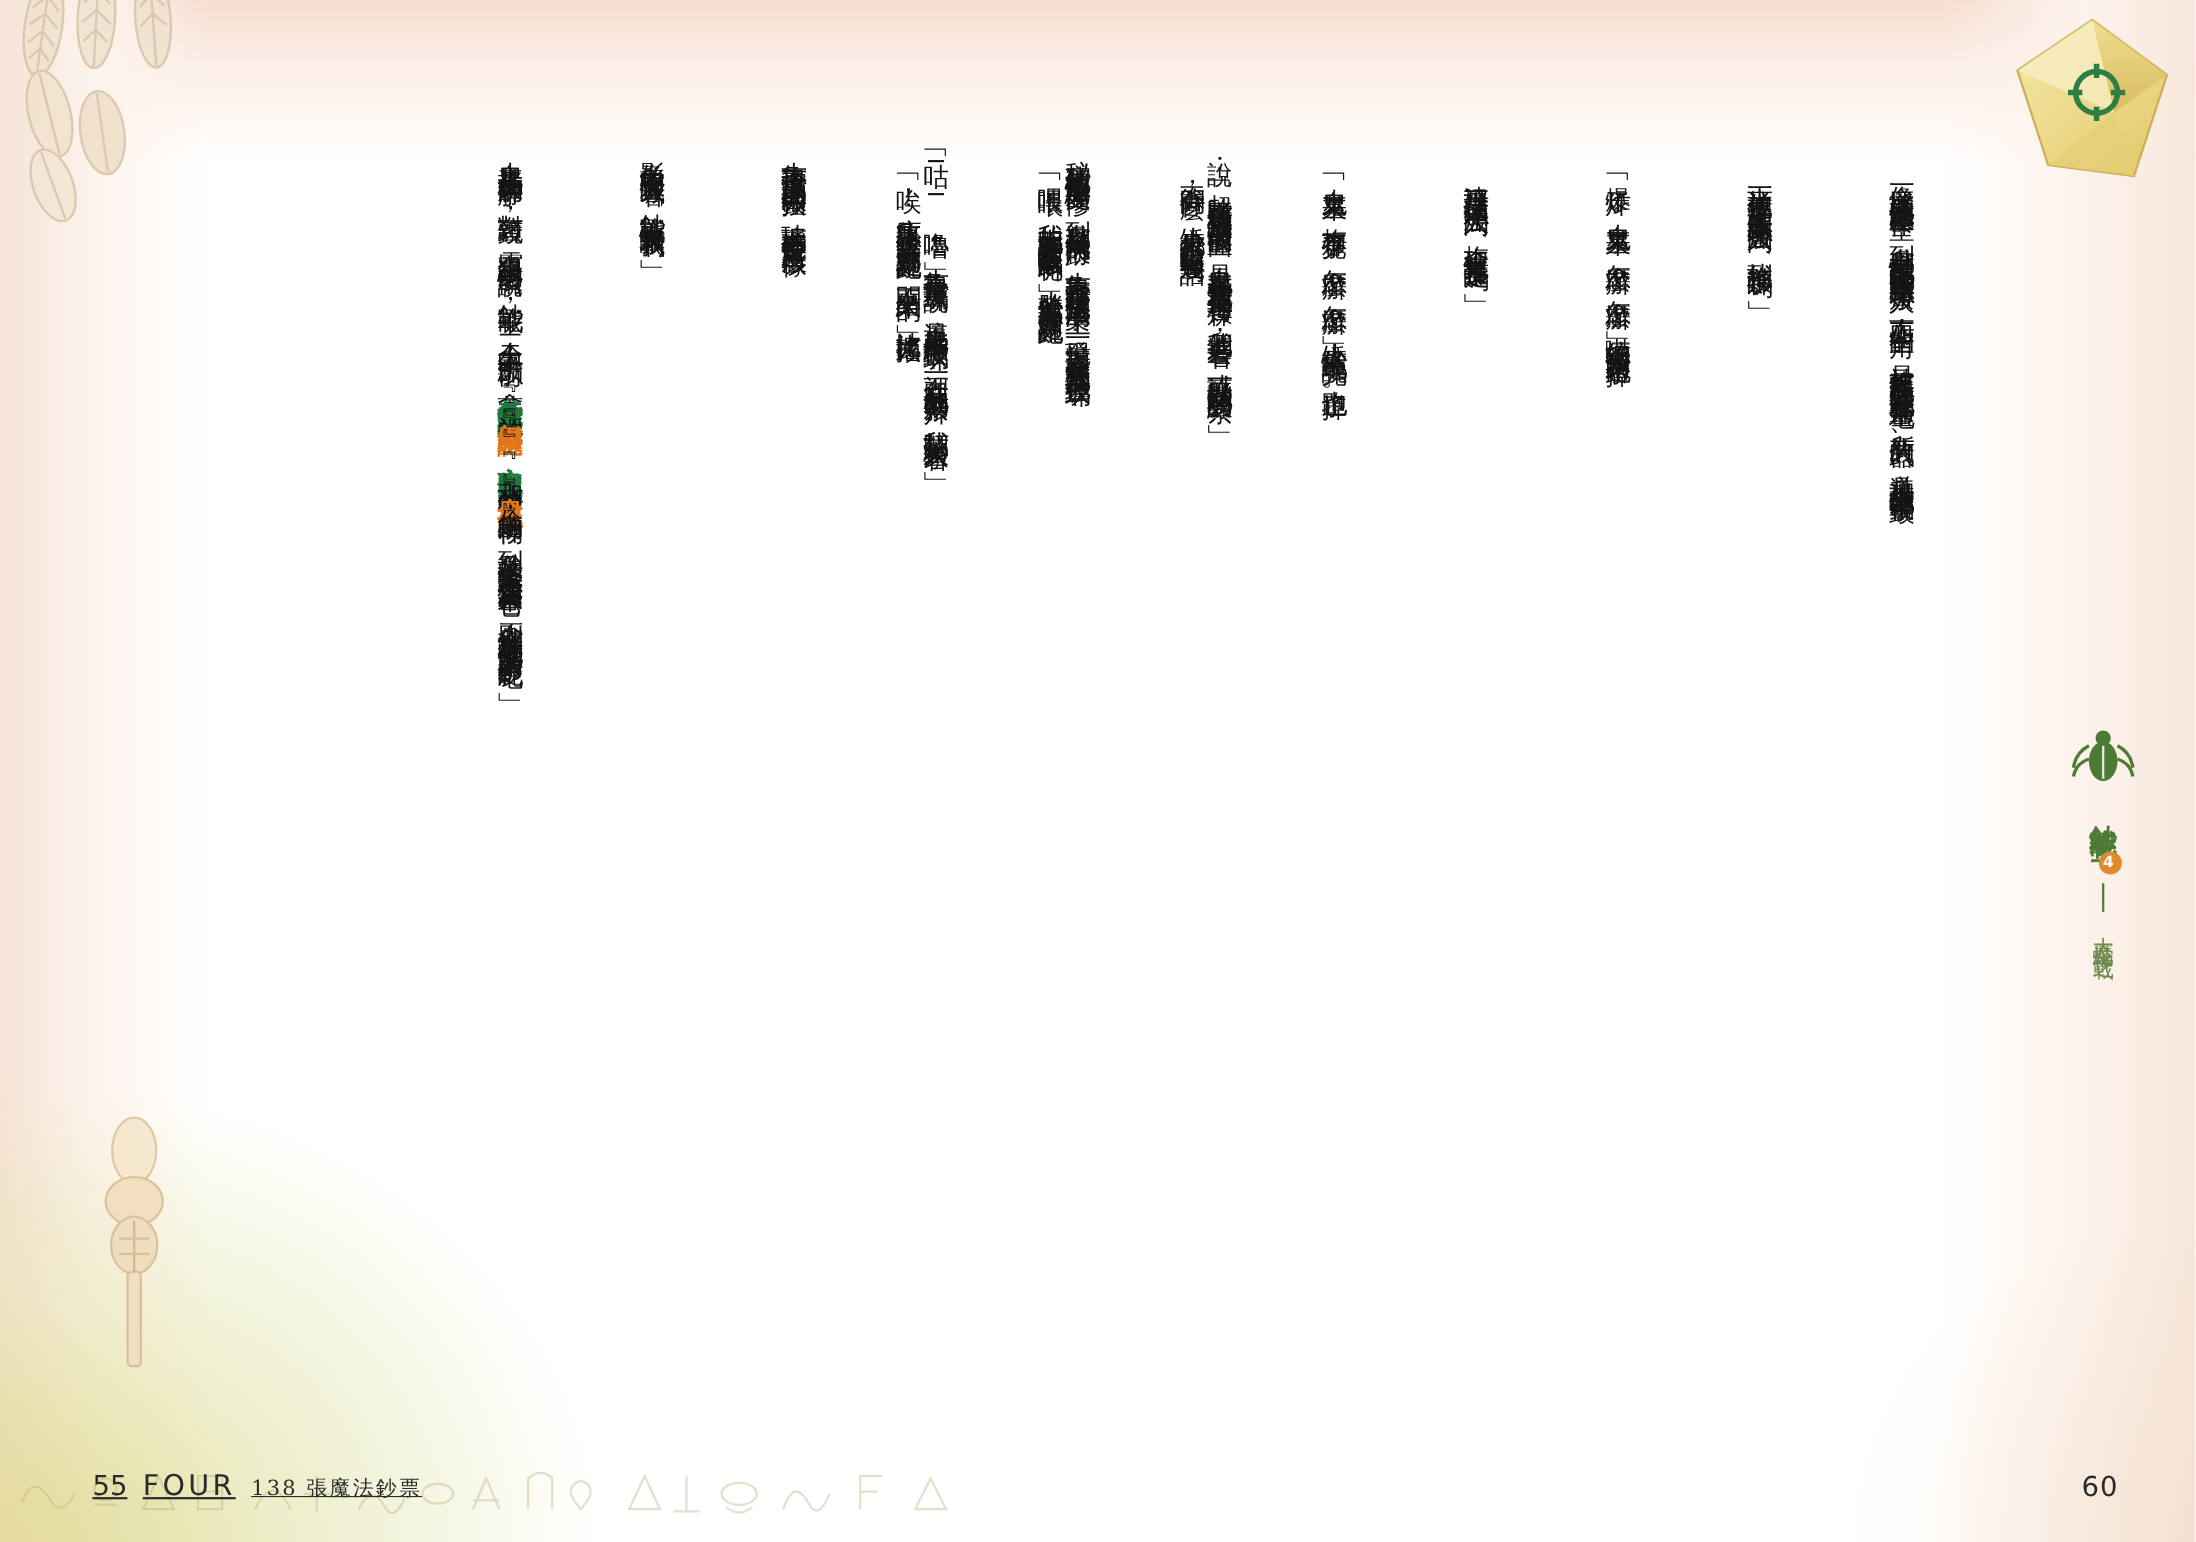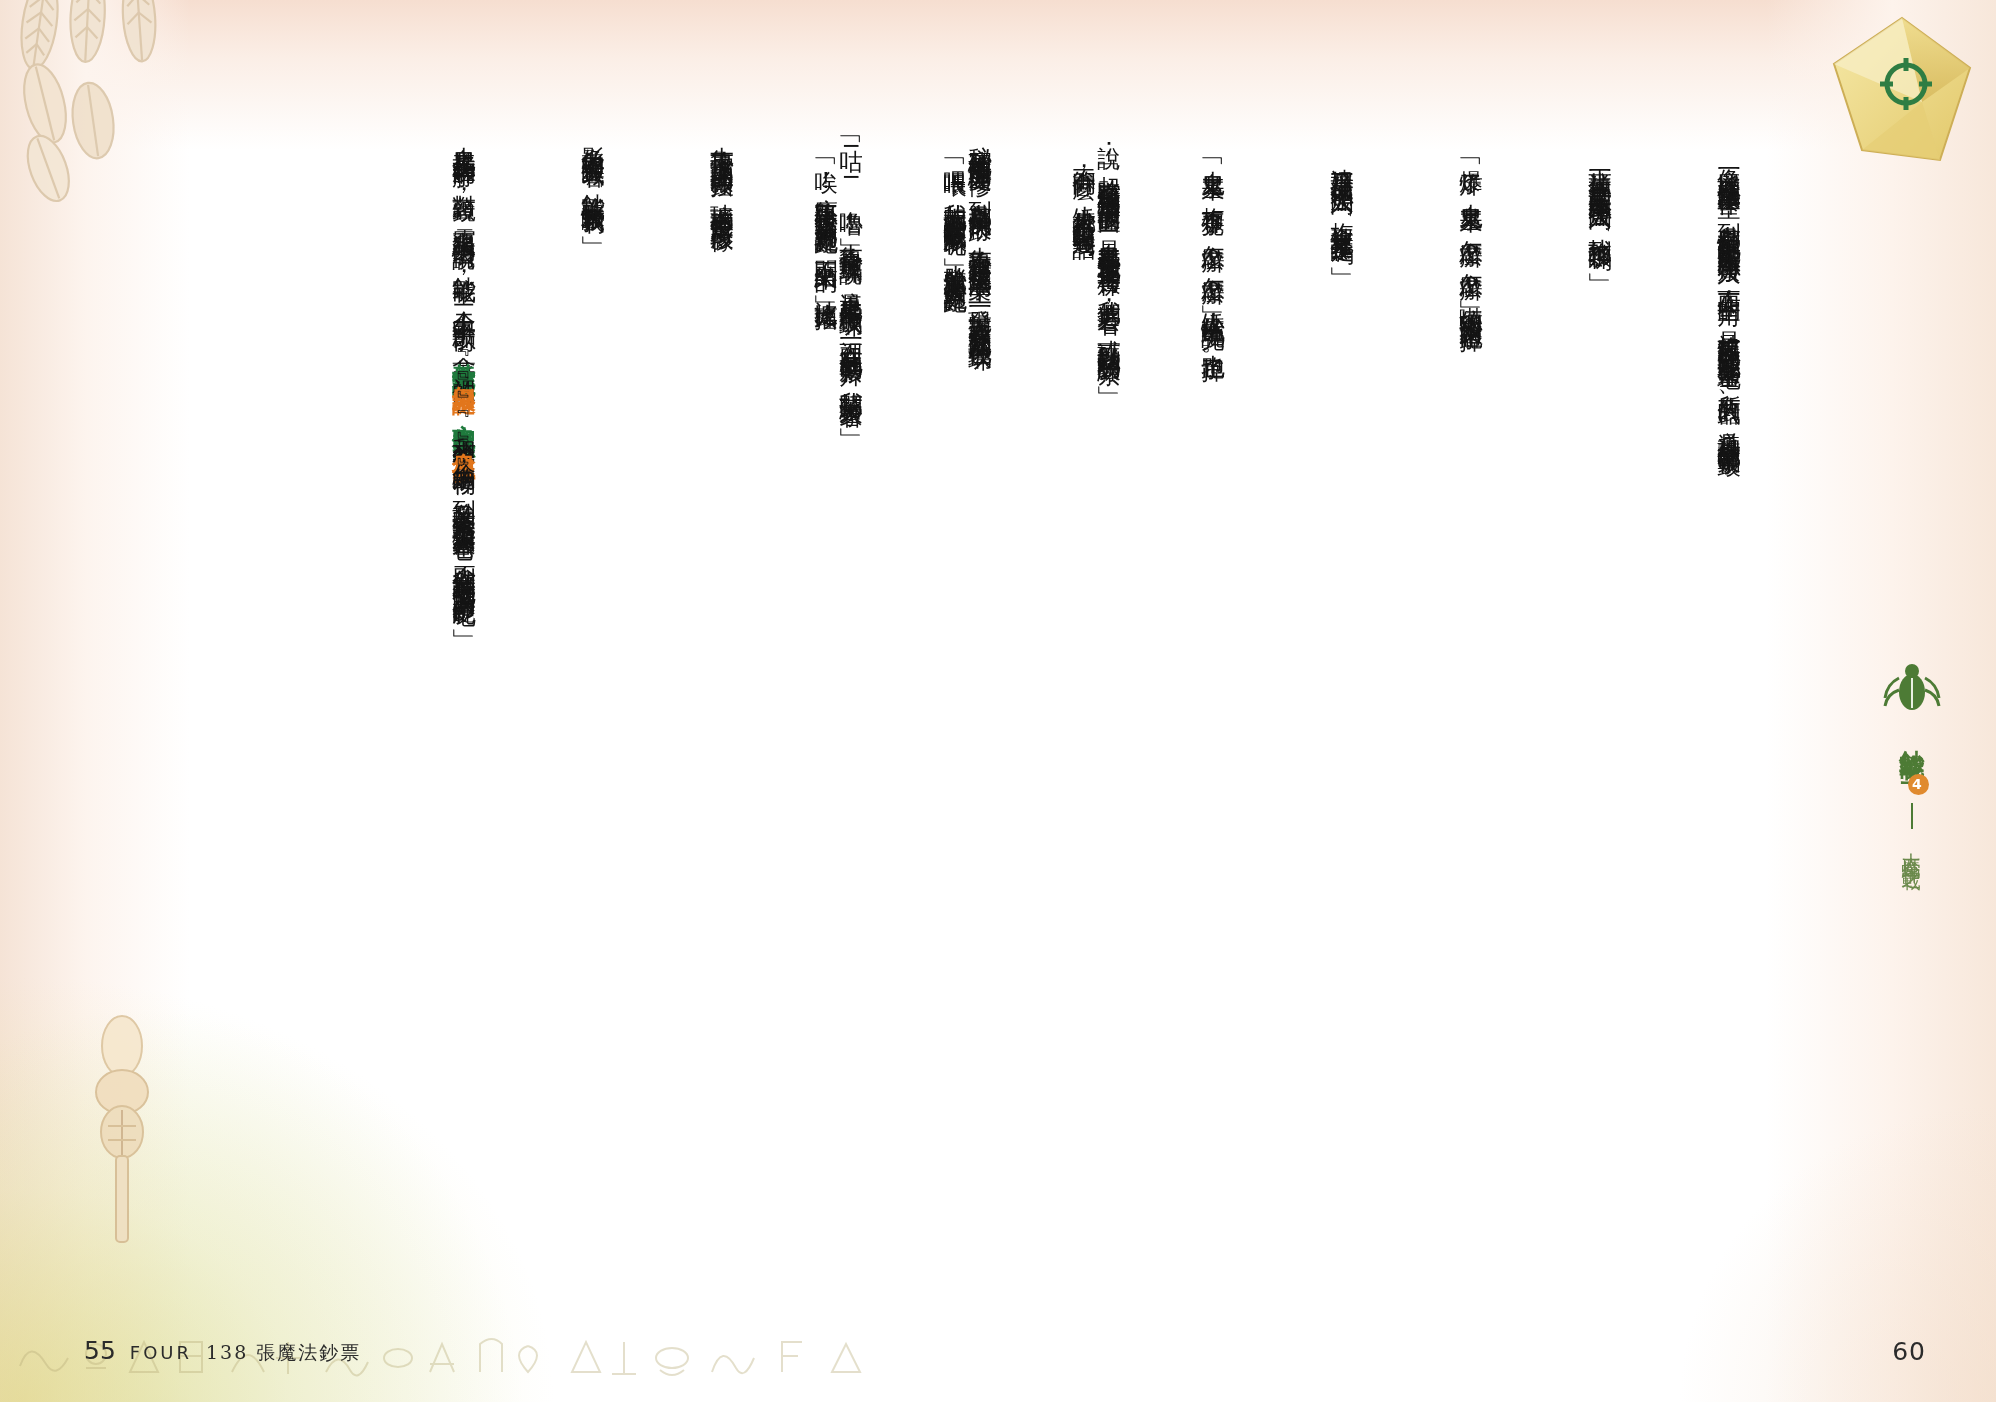--- a/index.html
+++ b/index.html
@@ -198,23 +198,24 @@
     right: 70px;
     font-size: 25px;
     letter-spacing: 1px;
   }
   .folio-left {
     left: 84px;
     font-size: 25px;
     display: flex;
     align-items: baseline;
     gap: 14px;
+    text-decoration: underline;
   }
   .folio-left .chap {
-    font-size: 18px;
+    font-size: 26px;
     letter-spacing: 3px;
   }
   .folio-left .chap-cn {
     font-family: "DejaVu Serif", serif;
     font-size: 19px;
     letter-spacing: 2px;
   }
 
   
   .gutter {

